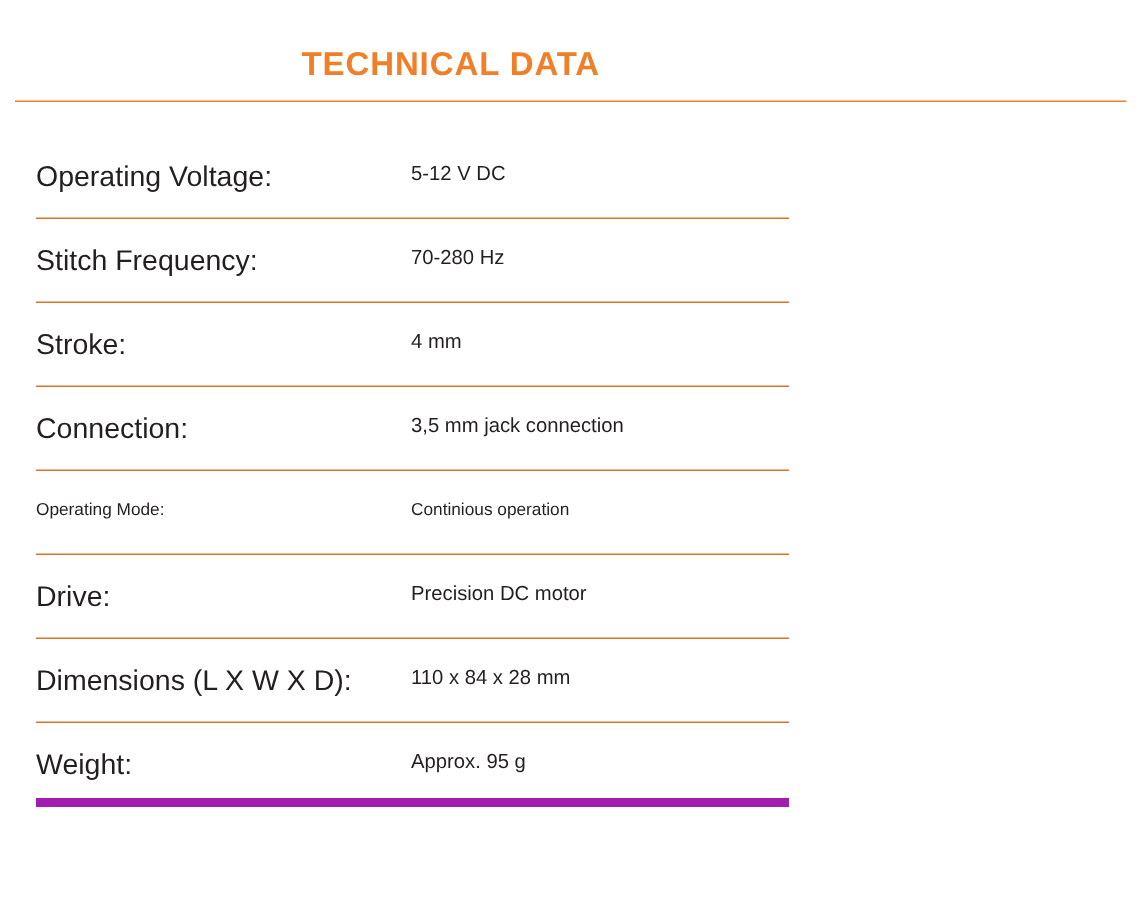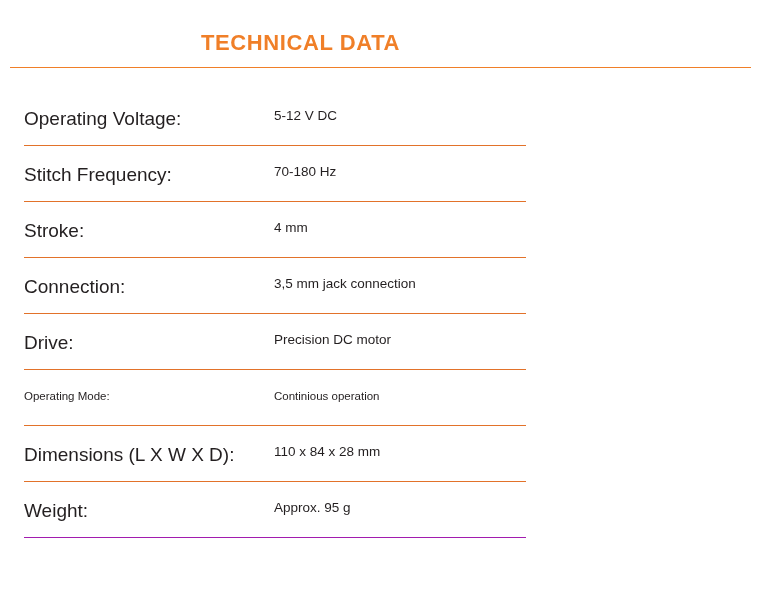--- a/index.html
+++ b/index.html
@@ -52,21 +52,21 @@
 
   .spec-row {
     display: flex;
     align-items: flex-start;
     height: 56px;
     border-bottom: 1px solid #e2722a;
     box-sizing: border-box;
   }
 
   .spec-row:last-child {
-    border-bottom: 1px solid #a21caf;
+    border-bottom: 6px solid #a21caf;
     justify-content: center;
   }
 
   .spec-label {
     width: 250px;
     flex: 0 0 250px;
     padding-top: 18px;
     font-size: 19px;
     color: #231f20;
     line-height: 1.2;
@@ -95,37 +95,37 @@
 
   <div class="title-rule"></div>
 
   <div class="spec-table" id="spec-table">
       <div class="spec-row">
         <div class="spec-label">Operating Voltage:</div>
         <div class="spec-value">5-12 V DC</div>
       </div>
       <div class="spec-row">
         <div class="spec-label">Stitch Frequency:</div>
-        <div class="spec-value">70-180 Hz</div>
+        <div class="spec-value">70-280 Hz</div>
       </div>
       <div class="spec-row">
         <div class="spec-label">Stroke:</div>
         <div class="spec-value">4 mm</div>
       </div>
       <div class="spec-row">
         <div class="spec-label">Connection:</div>
         <div class="spec-value">3,5 mm jack connection</div>
       </div>
+      <div class="spec-row small">
+        <div class="spec-label">Operating Mode:</div>
+        <div class="spec-value">Continious operation</div>
+      </div>
       <div class="spec-row">
         <div class="spec-label">Drive:</div>
         <div class="spec-value">Precision DC motor</div>
-      </div>
-      <div class="spec-row small">
-        <div class="spec-label">Operating Mode:</div>
-        <div class="spec-value">Continious operation</div>
       </div>
       <div class="spec-row">
         <div class="spec-label">Dimensions (L X W X D):</div>
         <div class="spec-value">110 x 84 x 28 mm</div>
       </div>
       <div class="spec-row">
         <div class="spec-label">Weight:</div>
         <div class="spec-value">Approx. 95 g</div>
       </div>
     </div>

